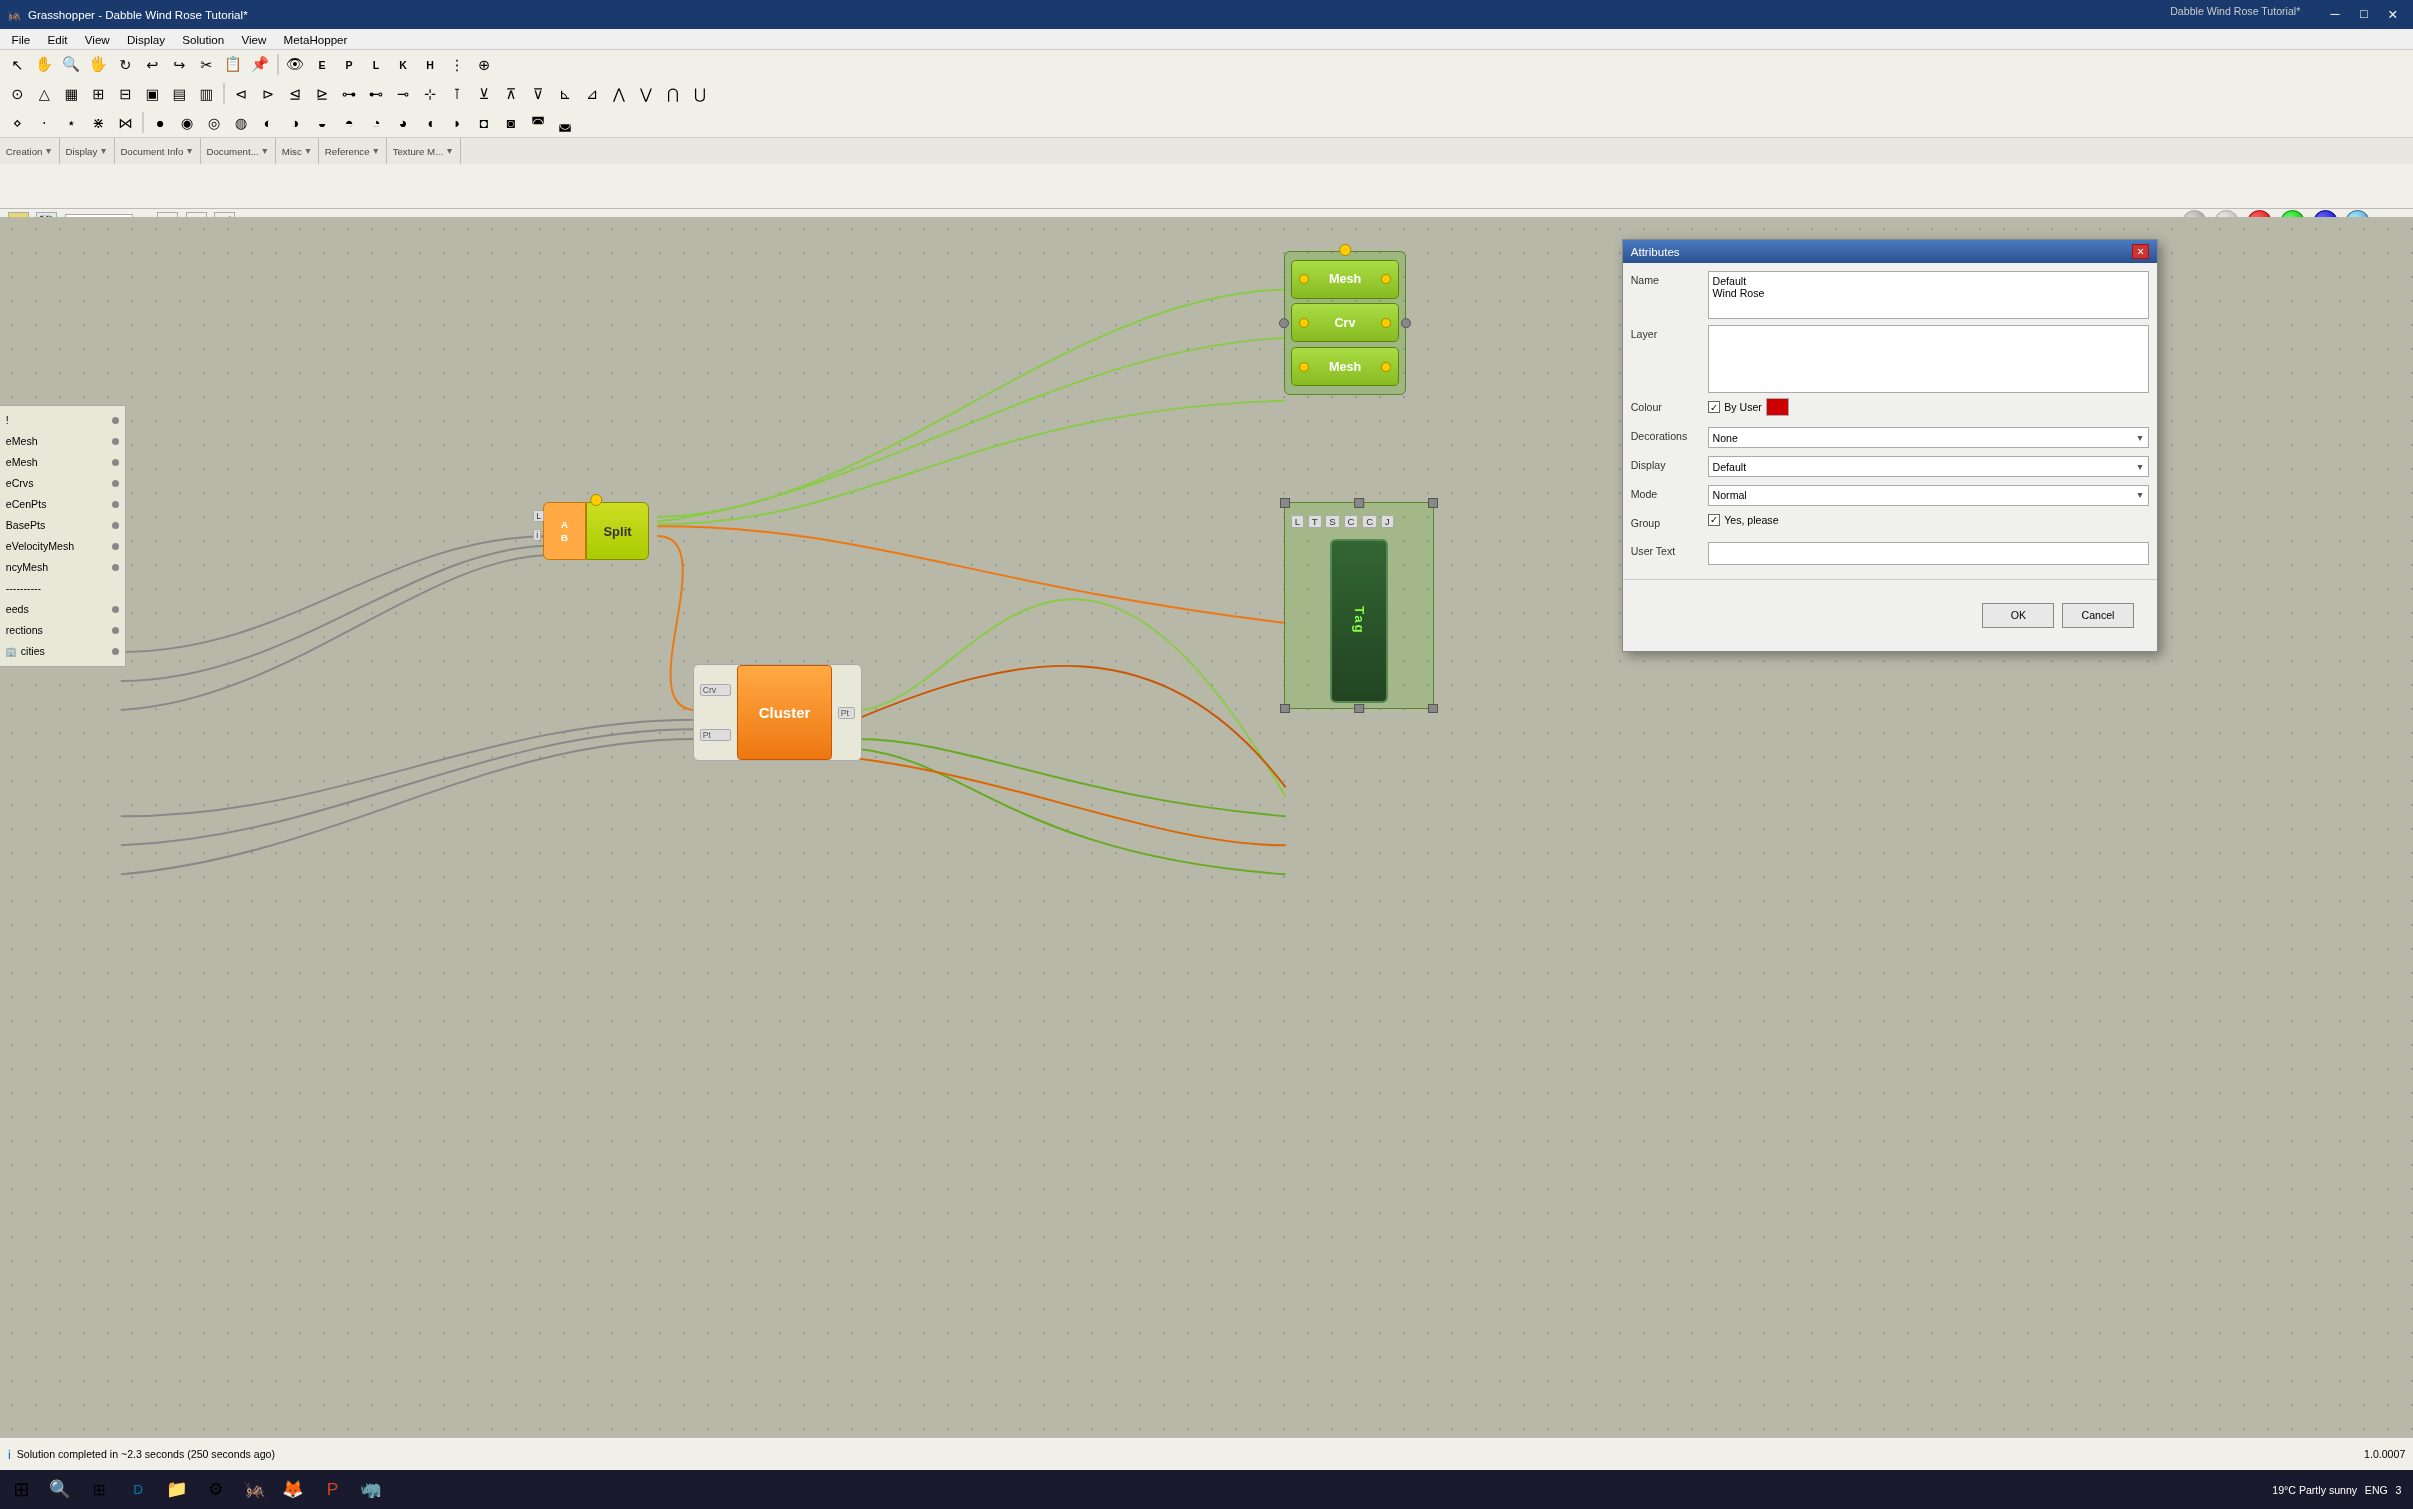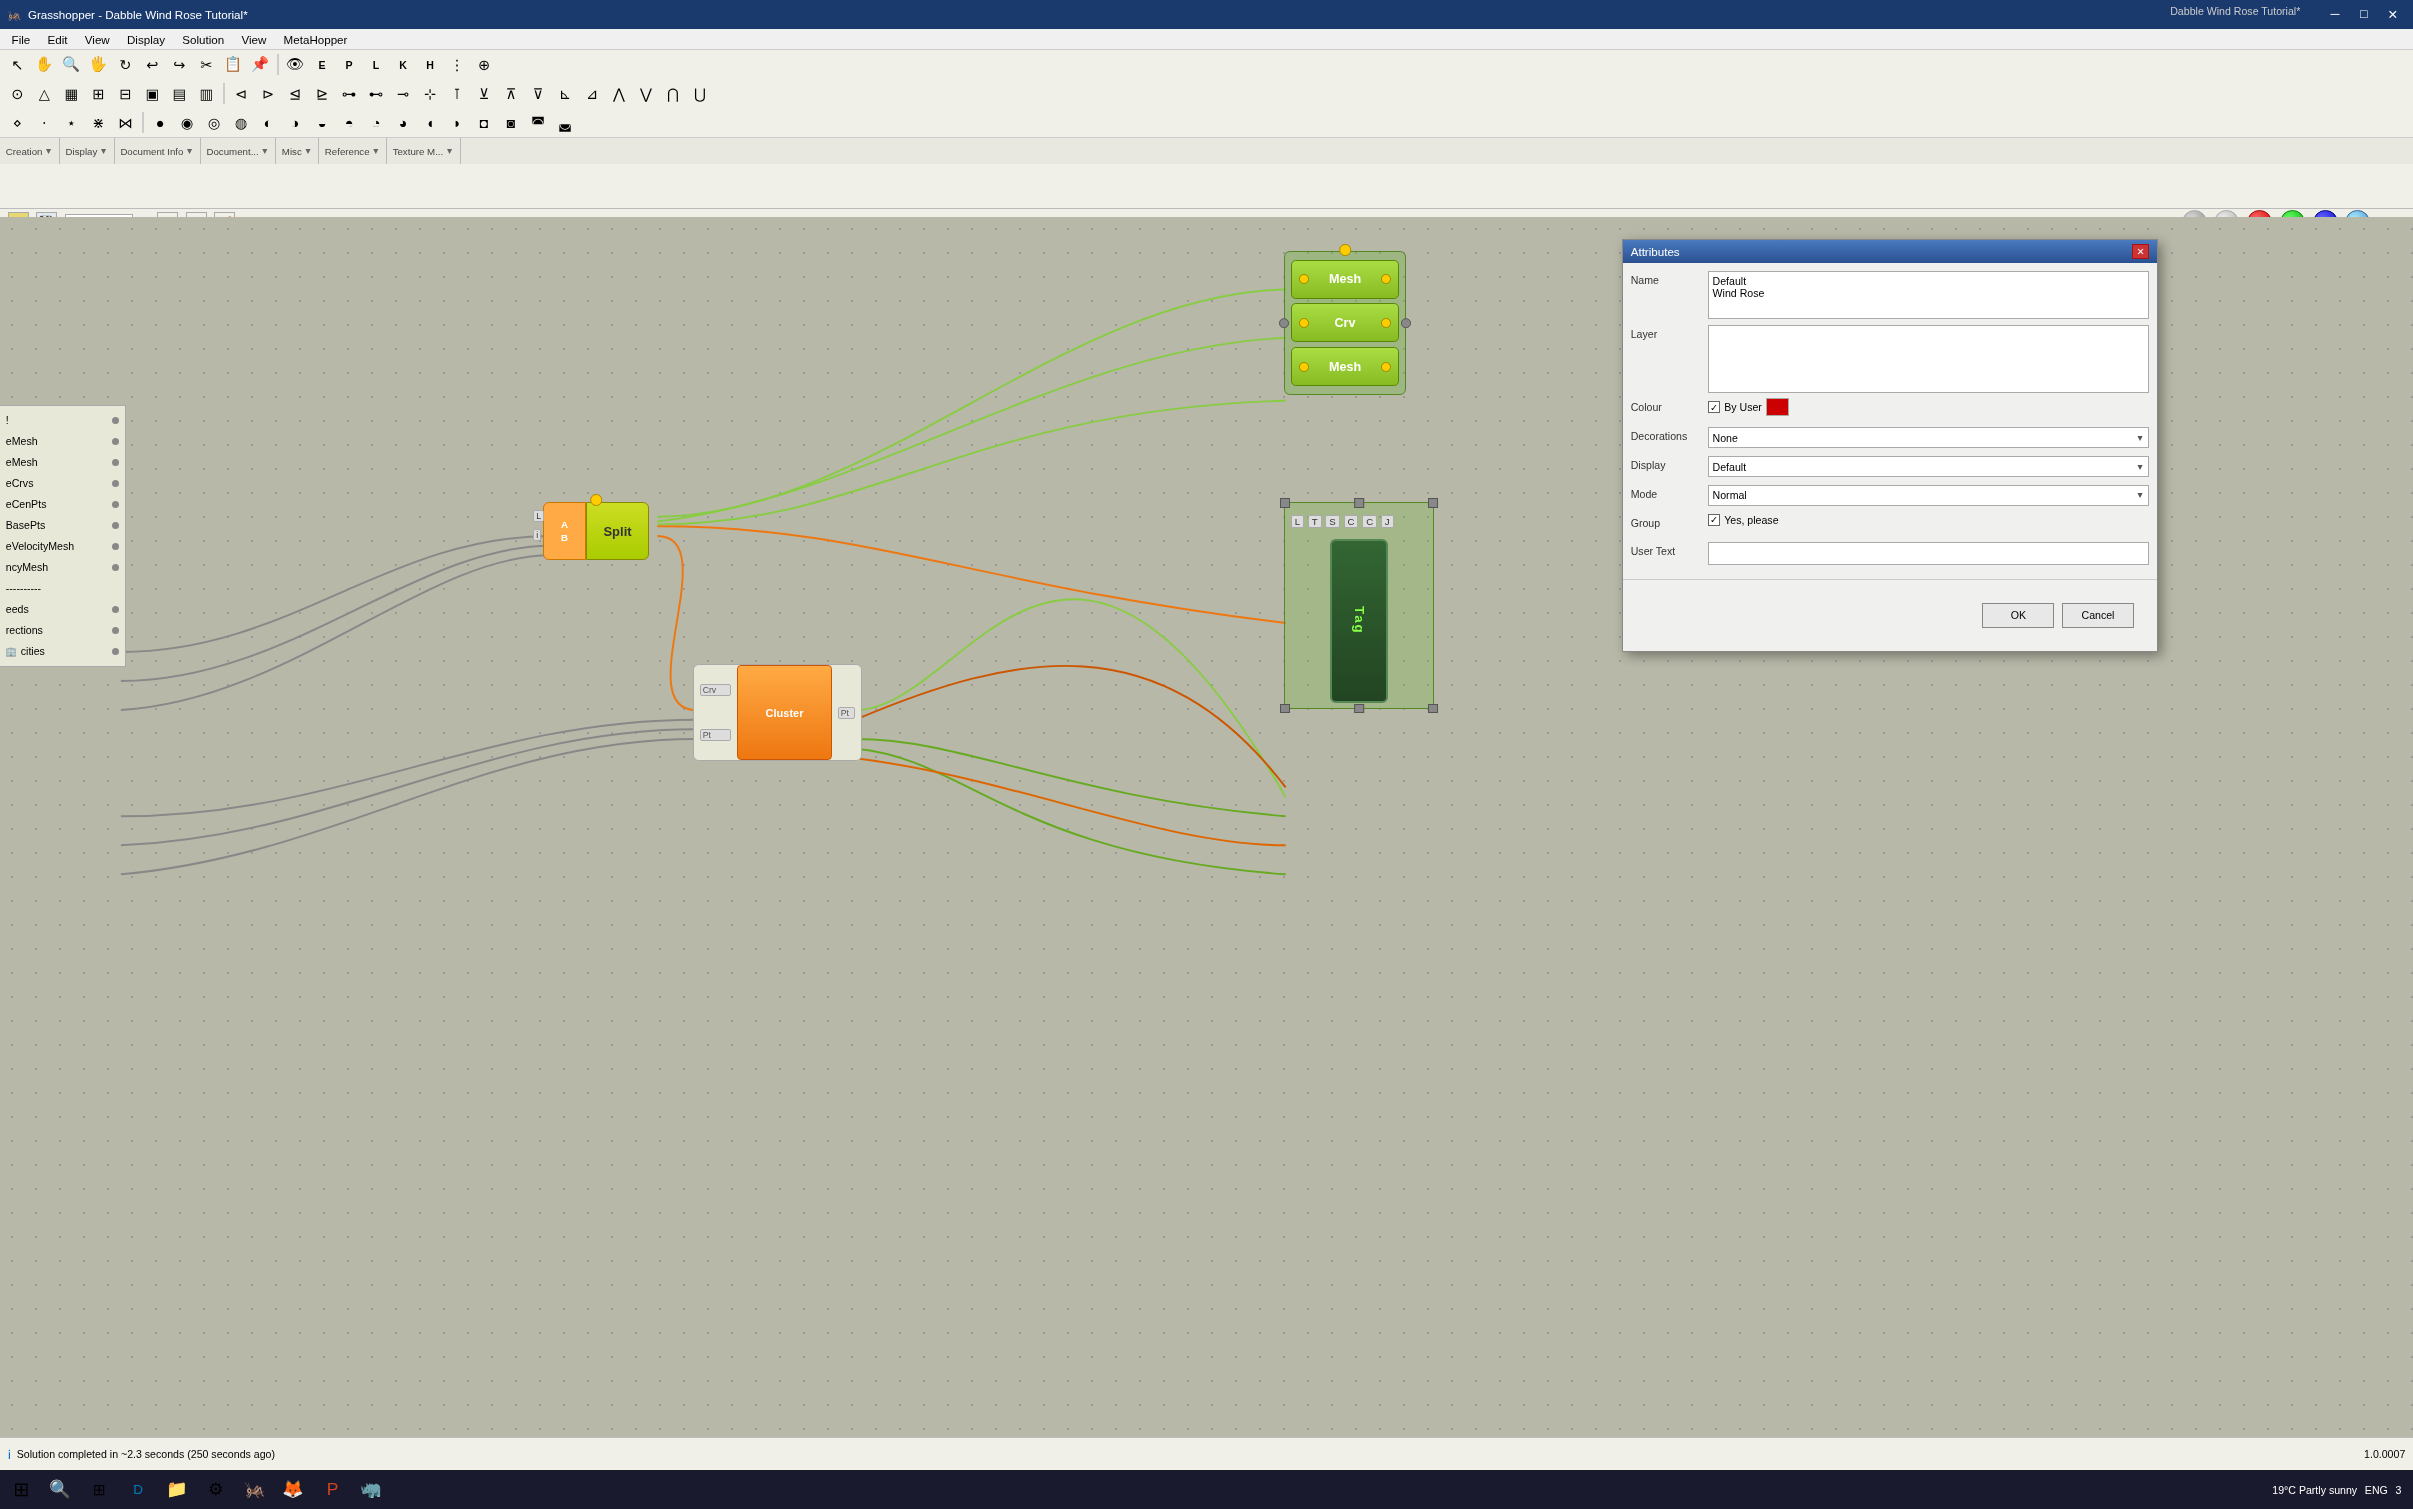--- a/index.html
+++ b/index.html
@@ -553,21 +553,21 @@
     <div class="tag-node" style="position:relative;width:58px;height:164px;margin:0 auto;margin-top:4.8px;">
       Tag
     </div>
   </div>
 
   <div style="position:absolute;left:693px;top:447px;width:169px;height:97px;background:#e8e8d8;border:1.9px solid #aaa;border-radius:5.8px;display:flex;align-items:stretch;">
     <div style="display:flex;flex-direction:column;justify-content:space-around;padding:3.9px 5.8px;gap:1.9px;width:43px;">
       <div style="font-size:8.7px;color:#555;background:#ddd;border:1px solid #aaa;border-radius:1.9px;padding:0 1.9px;">Crv</div>
       <div style="font-size:8.7px;color:#555;background:#ddd;border:1px solid #aaa;border-radius:1.9px;padding:0 1.9px;">Pt</div>
     </div>
-    <div style="flex:1;background:linear-gradient(180deg,#ffaa44,#ee7711);border:1.9px solid #cc5500;border-radius:3.9px;display:flex;align-items:center;justify-content:center;font-size:11px;font-weight:bold;color:white;cursor:pointer;">Cluster</div>
+    <div style="flex:1;background:linear-gradient(180deg,#ffaa44,#ee7711);border:1.9px solid #cc5500;border-radius:3.9px;display:flex;align-items:center;justify-content:center;font-size:15px;font-weight:bold;color:white;cursor:pointer;">Cluster</div>
     <div style="display:flex;flex-direction:column;justify-content:center;padding:3.9px 5.8px;gap:1.9px;width:29px;">
       <div style="font-size:8.7px;color:#555;background:#ddd;border:1px solid #aaa;border-radius:1.9px;padding:0 1.9px;">Pt</div>
     </div>
   </div>
 
 </div>
 
 <div id="attributes-dialog">
   <div id="attr-title-bar">
     <span>Attributes</span>

